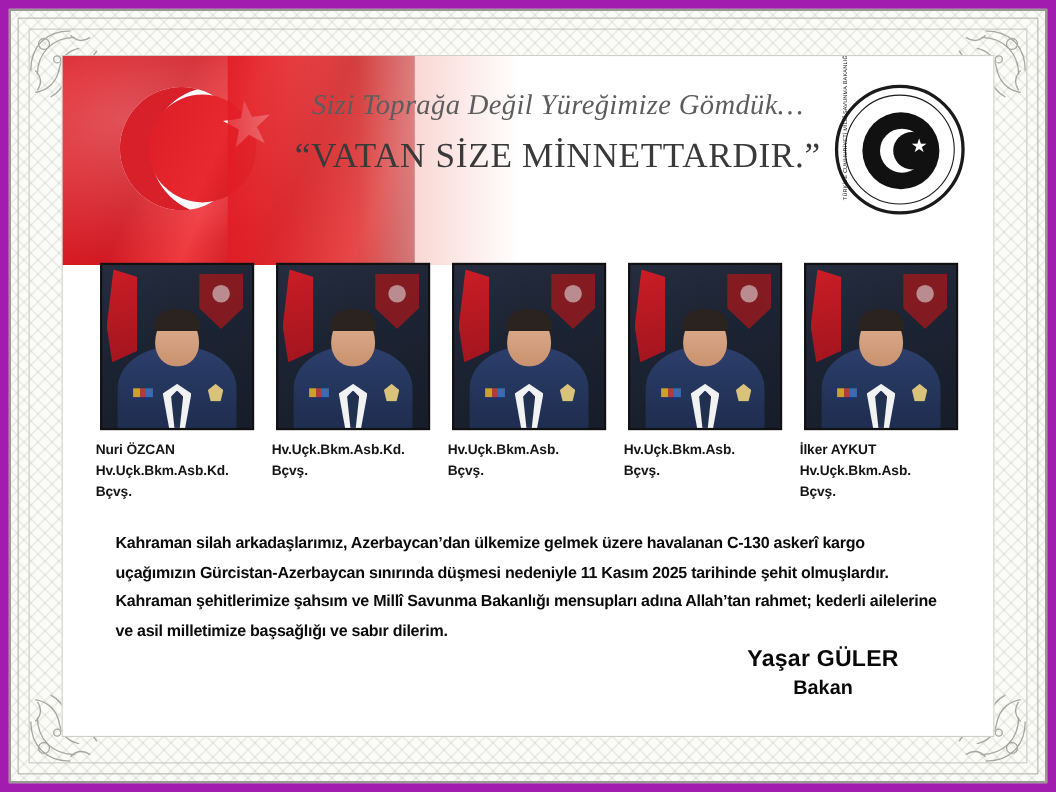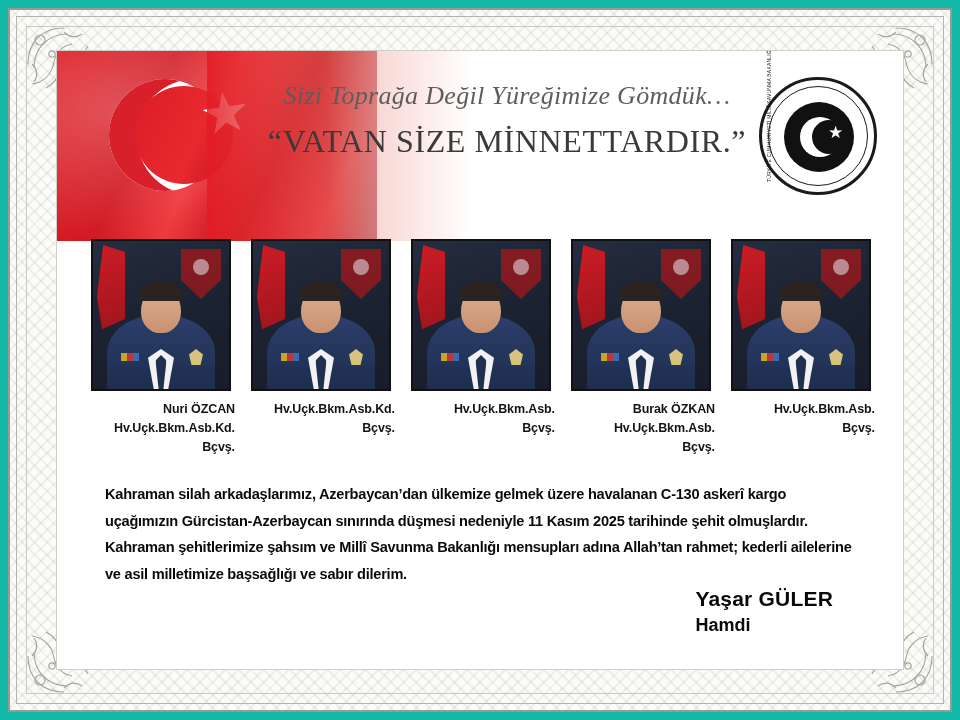--- a/index.html
+++ b/index.html
@@ -12,21 +12,21 @@
     height: 720px;
     font-family: "Liberation Sans", sans-serif;
     overflow: hidden;
   }
 
   
   .page {
     position: relative;
     width: 960px;
     height: 720px;
-    background: #14b8a6;
+    background: #a21caf;
     box-sizing: border-box;
   }
   .ornament-frame {
     position: absolute;
     left: 8px;
     top: 8px;
     right: 8px;
     bottom: 8px;
     border: 2px solid #9a9a93;
     box-sizing: border-box;
@@ -244,21 +244,21 @@
   .portraits {
     position: absolute;
     left: 30px;
     top: 188px;
     width: 788px;
     display: flex;
     justify-content: space-between;
   }
   .portrait-cell {
     width: 148px;
-    text-align: right;
+    text-align: left;
   }
   .photo-frame {
     width: 140px;
     height: 152px;
     margin: 0 auto;
     border: 2px solid #111111;
     box-sizing: border-box;
     background: #1d2433;
     position: relative;
     overflow: hidden;
@@ -389,23 +389,23 @@
     font-size: 14.6px;
     font-weight: bold;
     color: #0b0b0b;
     line-height: 1.82;
     letter-spacing: -0.25px;
   }
 
   
   .signature {
     position: absolute;
-    right: 70px;
+    right: 86px;
     top: 534px;
-    text-align: left;
+    text-align: center;
     line-height: 1.35;
   }
   .sig-name {
     font-size: 21px;
     font-weight: bold;
     color: #090909;
     letter-spacing: 0.2px;
   }
   .sig-role {
     font-size: 18px;
@@ -577,21 +577,20 @@
             <div class="uniform"></div>
             <div class="shirt"></div>
             <div class="tie"></div>
             <div class="medals"></div>
             <div class="rank-patch"></div>
             <div class="head"></div>
             <div class="hair"></div>
           </div>
         </div>
         <div class="caption">
-          <span class="nm">Burak ÖZKAN</span>
           <span class="rk">Hv.Uçk.Bkm.Asb.</span>
           <span class="rk">Bçvş.</span>
         </div>
       </div>
 
       <div class="portrait-cell">
         <div class="photo-frame">
           <div class="curtain"></div>
           <div class="bg-left-flag"></div>
           <div class="bg-crest"></div>
@@ -599,28 +598,29 @@
             <div class="uniform"></div>
             <div class="shirt"></div>
             <div class="tie"></div>
             <div class="medals"></div>
             <div class="rank-patch"></div>
             <div class="head"></div>
             <div class="hair"></div>
           </div>
         </div>
         <div class="caption">
+          <span class="nm">İlker AYKUT</span>
           <span class="rk">Hv.Uçk.Bkm.Asb.</span>
           <span class="rk">Bçvş.</span>
         </div>
       </div>
 
     </div>
 
     <div class="body-text">Kahraman silah arkadaşlarımız, Azerbaycan’dan ülkemize gelmek üzere havalanan C-130 askerî kargo uçağımızın Gürcistan-Azerbaycan sınırında düşmesi nedeniyle 11 Kasım 2025 tarihinde şehit olmuşlardır. Kahraman şehitlerimize şahsım ve Millî Savunma Bakanlığı mensupları adına Allah’tan rahmet; kederli ailelerine ve asil milletimize başsağlığı ve sabır dilerim.</div>
 
     <div class="signature">
       <div class="sig-name">Yaşar GÜLER</div>
-      <div class="sig-role">Hamdi</div>
+      <div class="sig-role">Bakan</div>
     </div>
 
   </div>
 </div>
 
 </body></html>

